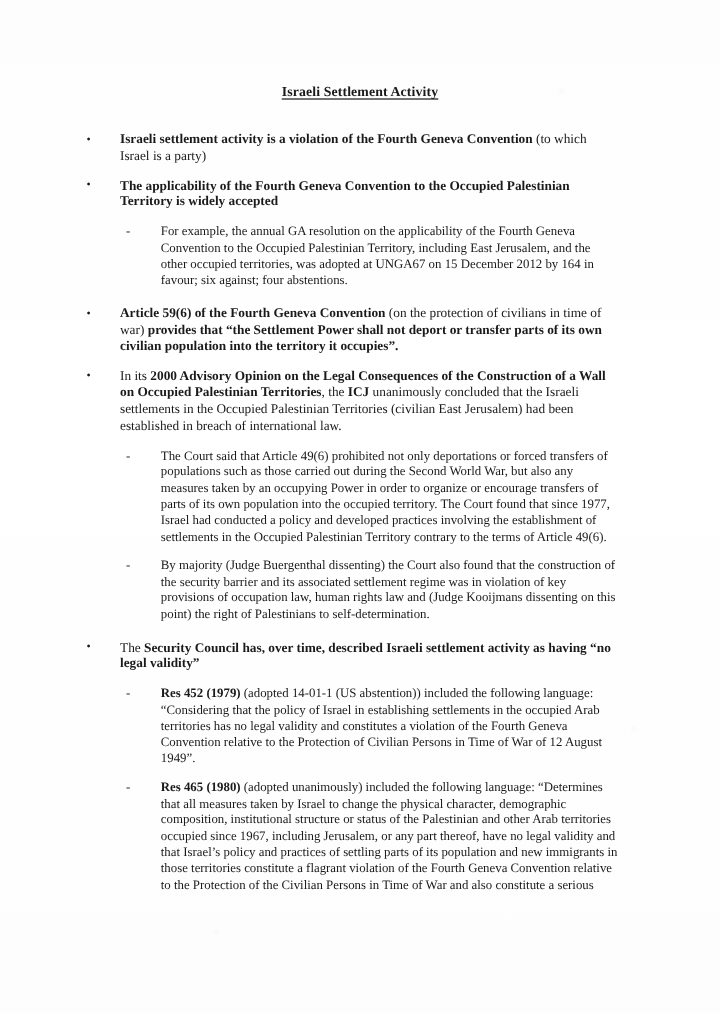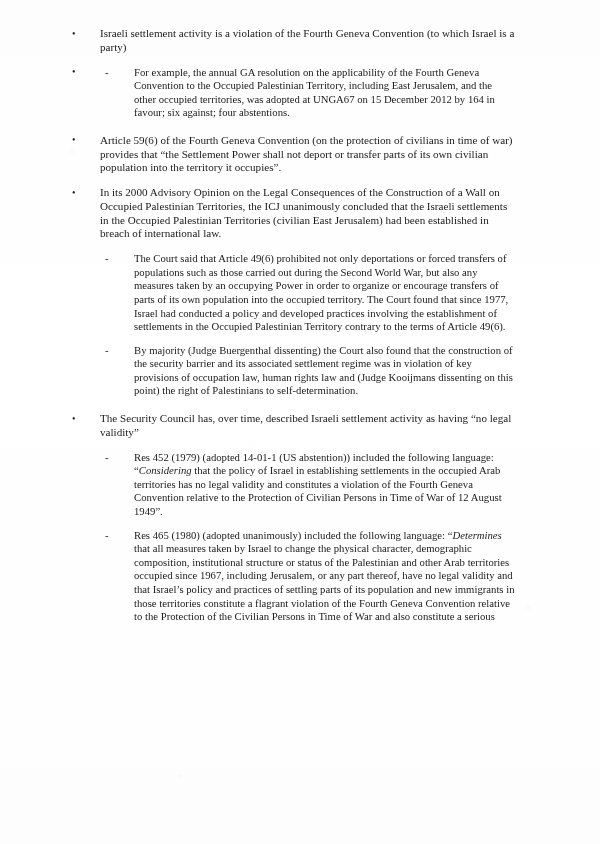--- a/index.html
+++ b/index.html
@@ -90,41 +90,45 @@
     line-height: 13.6px;
   }
   .sub-marker {
     position: absolute;
     left: 0;
     top: 0;
     font-size: 10.7px;
     line-height: 13.6px;
   }
 
-  .b { font-weight: normal; }
-  .i { font-style: italic; }
+  .b { font-weight: bold; }
+  .i { }
 
   .gap-sm { height: 4px; }
 </style>
 </head>
 <body>
 
 <div class="page">
   <div class="content">
 
+    <h1 class="doc-title">
+      <span>Israeli Settlement Activity</span>
+    </h1>
 
     <div class="body-block">
 
       <div class="bullet-item">
         <span class="bullet-marker">•</span>
         <span class="b">Israeli settlement activity is a violation of the Fourth Geneva Convention</span><span> (to which Israel is a party)</span>
       </div>
 
       <div class="bullet-item">
         <span class="bullet-marker">•</span>
+        <span class="b">The applicability of the Fourth Geneva Convention to the Occupied Palestinian Territory is widely accepted</span>
       </div>
 
       <div class="sub-list">
         <div class="sub-item">
           <span class="sub-marker">-</span>
           <span>For example, the annual GA resolution on the applicability of the Fourth Geneva Convention to the Occupied Palestinian Territory, including East Jerusalem, and the other occupied territories, was adopted at UNGA67 on 15 December 2012 by 164 in favour; six against; four abstentions.</span>
         </div>
       </div>
 
       <div class="gap-sm"></div>

